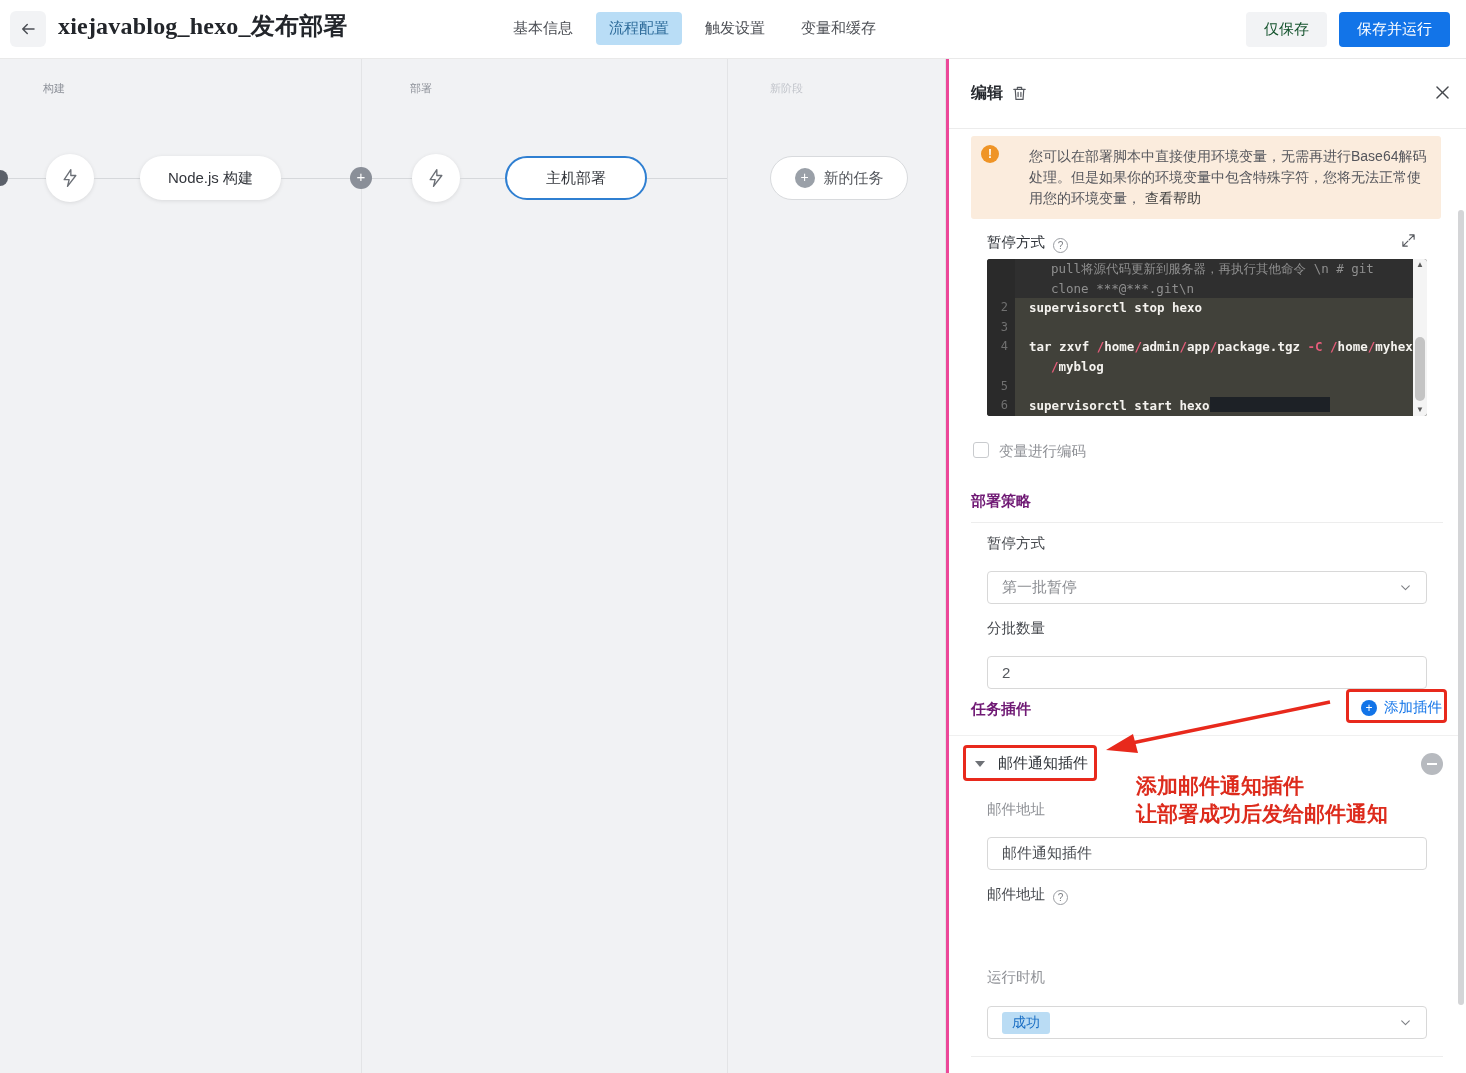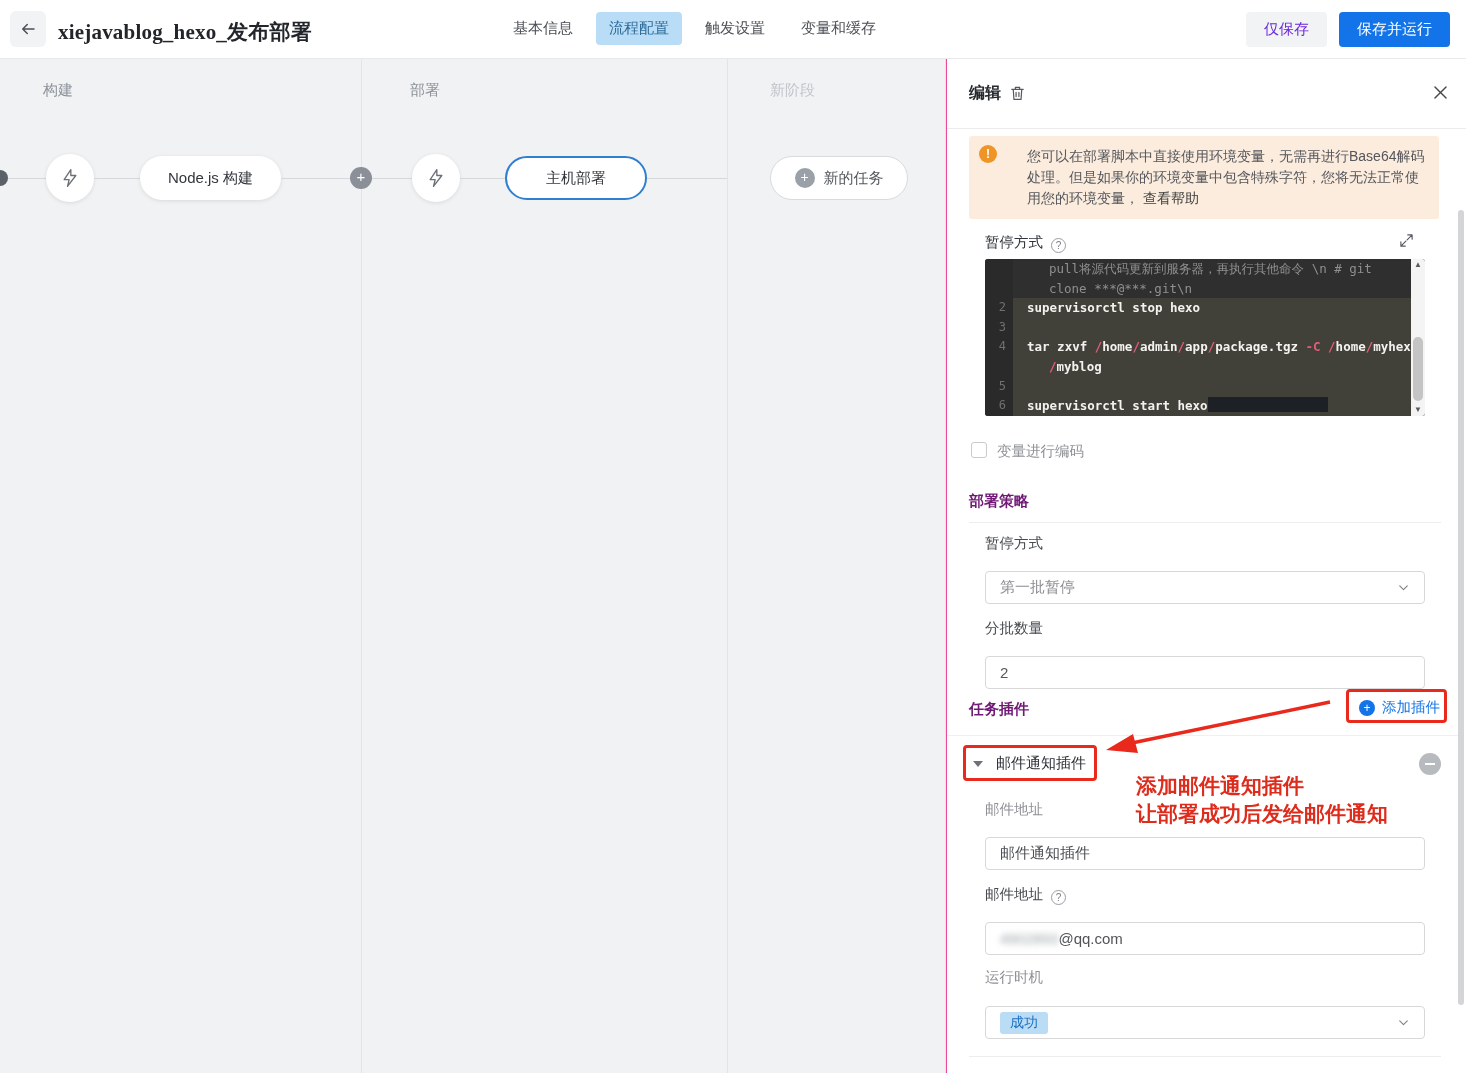--- a/index.html
+++ b/index.html
@@ -3,45 +3,45 @@
 <meta charset="utf-8">
 <style>
   * { margin:0; padding:0; box-sizing:border-box; }
   html,body { width:1466px; height:1073px; font-family:"Liberation Sans", sans-serif; background:#fff; overflow:hidden; }
   .abs { position:absolute; }
   #stage { position:relative; width:1466px; height:1073px; }
 
   
   #topbar { position:absolute; left:0; top:0; width:1466px; height:59px; background:#fff; border-bottom:1px solid #e9e9e9; z-index:5; }
   .back-btn { position:absolute; left:10px; top:11px; width:36px; height:36px; background:#f2f3f5; border-radius:6px; display:flex; align-items:center; justify-content:center; cursor:pointer; }
-  .page-title { position:absolute; left:58px; top:18px; font-family:"Liberation Serif", serif; font-size:21px; font-weight:600; color:#22252a; letter-spacing:.2px; }
+  .page-title { position:absolute; left:58px; top:10px; font-family:"Liberation Serif", serif; font-size:24px; font-weight:600; color:#22252a; letter-spacing:.2px; }
   .tabs { position:absolute; left:500px; top:12px; display:flex; gap:10px; align-items:center; }
   .tab { padding:7px 13px; font-size:15px; color:#4c4f55; border-radius:4px; cursor:pointer; white-space:nowrap; }
   .tab.active { background:#b9ddf6; color:#2d6b9a; }
   .topbar-actions { position:absolute; right:16px; top:12px; display:flex; gap:12px; }
   .btn { height:35px; padding:0 18px; border-radius:4px; font-size:15px; display:flex; align-items:center; cursor:pointer; white-space:nowrap; }
-  .btn.ghost { background:#f2f3f5; color:#6d28d9; }
+  .btn.ghost { background:#f2f3f5; color:#14532d; }
   .btn.primary { background:#1274e8; color:#fff; }
 
   
   #canvas { position:absolute; left:0; top:59px; width:946px; height:1014px; background:#f1f2f4; border-right:1px solid #e2e3e5; }
   .stage-divider { position:absolute; top:0; width:1px; height:1014px; background:#e3e4e6; }
-  .stage-label { position:absolute; top:22px; font-size:15px; color:#8d9199; }
+  .stage-label { position:absolute; top:22px; font-size:11px; color:#8d9199; }
   .stage-label.dim { color:#c2c5cb; }
   .conn { position:absolute; height:1px; background:#d6d8db; top:119px; }
   .node-circle { position:absolute; top:95px; width:48px; height:48px; border-radius:50%; background:#fff; box-shadow:0 1px 4px rgba(0,0,0,.10); display:flex; align-items:center; justify-content:center; cursor:pointer; }
   .half-node { position:absolute; left:-8px; top:111px; width:16px; height:16px; border-radius:50%; background:#5b6069; }
   .pill { position:absolute; top:97px; height:44px; border-radius:22px; background:#fff; box-shadow:0 1px 4px rgba(0,0,0,.10); display:flex; align-items:center; justify-content:center; font-size:15px; color:#33363c; cursor:pointer; white-space:nowrap; }
   .pill.selected { border:2px solid #2f7fd1; box-shadow:none; }
   .pill.new-task { border:1px solid #d8dadd; box-shadow:none; color:#55585e; gap:9px; }
   .plus-node { position:absolute; top:108px; width:22px; height:22px; border-radius:50%; background:#8a8f98; color:#fff; font-size:15px; line-height:20px; text-align:center; cursor:pointer; }
   .gray-plus { width:20px; height:20px; border-radius:50%; background:#9aa0a8; color:#fff; font-size:14px; line-height:19px; text-align:center; }
 
   
-  #panel { position:absolute; left:946px; top:59px; width:520px; height:1014px; background:#fff; border-left:1px solid #ec4899; }
+  #panel { position:absolute; left:946px; top:59px; width:520px; height:1014px; background:#fff; border-left:3px solid #ec4899; }
   .panel-header-title { position:absolute; left:22px; top:24px; font-size:16px; font-weight:700; color:#26292e; }
   .icon-btn { position:absolute; cursor:pointer; display:flex; align-items:center; justify-content:center; }
   .panel-divider { position:absolute; left:0; top:69px; width:520px; height:1px; background:#ececec; }
 
   .notice { position:absolute; left:22px; top:77px; width:470px; background:#fbecdd; border-radius:3px; padding:10px 14px 10px 58px; font-size:14px; line-height:21px; color:#55565c; }
   .notice-icon { position:absolute; left:32px; top:86px; width:18px; height:18px; border-radius:50%; background:#ef9426; color:#fff; font-size:12px; font-weight:700; text-align:center; line-height:18px; }
   .link { color:#404040; cursor:pointer; }
 
   .field-label { position:absolute; font-size:14.5px; color:#46494e; }
   .field-label.light { color:#8f9196; }
@@ -252,24 +252,20 @@
     <div class="minus-circle" style="left:472px; top:694px"></div>
 
     <div class="field-label light" style="left:38px; top:741px">邮件地址</div>
     <div class="input" style="top:766px">
       <span style="color:#4a4d52">邮件通知插件</span>
     </div>
 
     <div class="field-label" style="left:38px; top:826px">
       <span>邮件地址</span><span class="help-circle">?</span>
     </div>
-    <div class="input" style="top:851px">
-      <span class="blurred">4902893</span>
-      <span style="color:#515358">@qq.com</span>
-    </div>
 
     <div class="field-label light" style="left:38px; top:909px">运行时机</div>
     <div class="select" style="top:935px">
       <span class="tag">成功</span>
       <span class="chev">
         <svg width="13" height="13" viewBox="0 0 24 24">
             <path d="M5 9l7 7 7-7" fill="none" stroke="#7d7f84" stroke-width="2" stroke-linecap="round" stroke-linejoin="round"></path>
           </svg>
       </span>
     </div>

